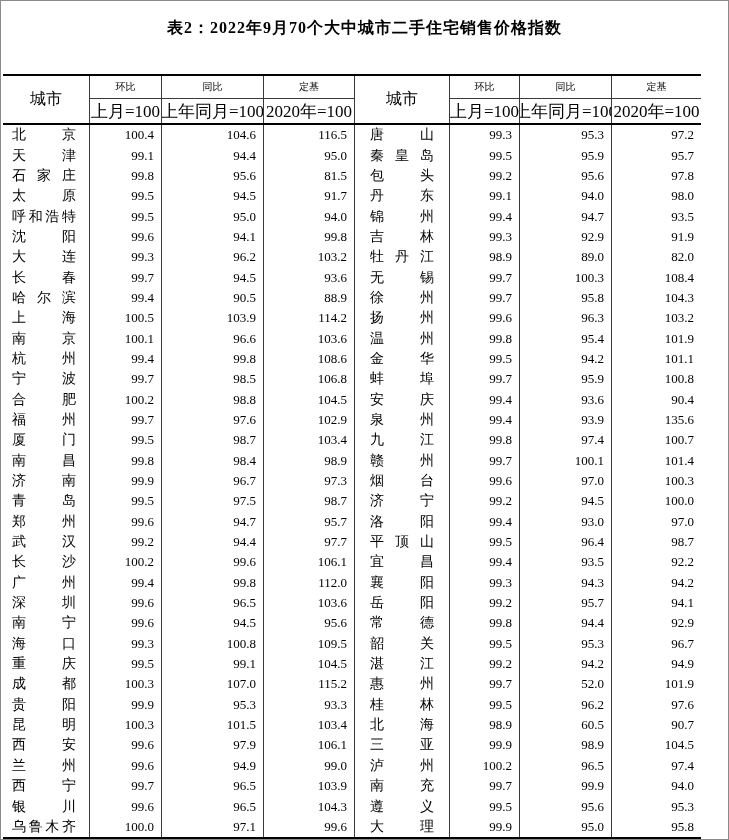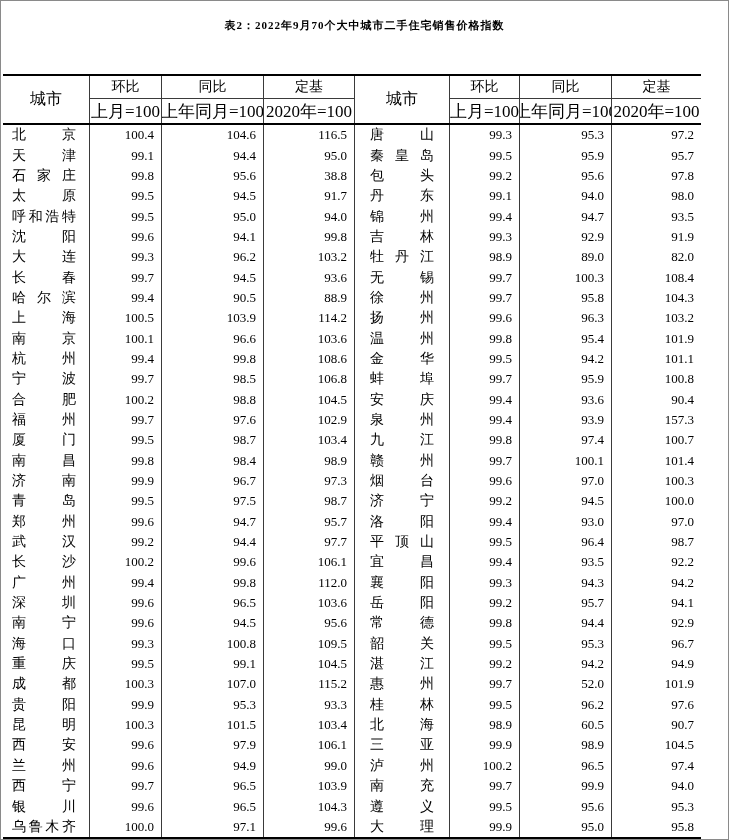--- a/index.html
+++ b/index.html
@@ -9,21 +9,21 @@
     box-sizing:border-box;
     background:#ffffff;
     border:1px solid #8a8a8a;
     overflow:hidden;
     font-family:"Liberation Serif","DejaVu Serif",serif;
     color:#000000;
   }
   .title{
     margin:17px 0 0 0;
     text-align:center;
-    font-size:11px;
+    font-size:16px;
     font-weight:bold;
     letter-spacing:1px;
   }
   .table{
     position:absolute;
     left:2px;top:73px;
     width:698px;
     box-sizing:border-box;
   }
   .thead{
@@ -43,21 +43,21 @@
   }
   .cell{
     box-sizing:border-box;
     display:flex;
     align-items:center;
     overflow:hidden;
     white-space:nowrap;
   }
   .bl{border-left:1px solid #3a3a3a;}
   .hcity{justify-content:center;font-size:16px;}
-  .hgroup{justify-content:center;font-size:14px;border-bottom:1px solid #3a3a3a;}
+  .hgroup{justify-content:center;font-size:10px;border-bottom:1px solid #3a3a3a;}
   .hsub{justify-content:center;font-size:17px;}
   .c1{grid-column:1;grid-row:1/3;}
   .c2{grid-column:2;grid-row:1;}
   .c3{grid-column:3;grid-row:1;}
   .c4{grid-column:4;grid-row:1;}
   .c5{grid-column:5;grid-row:1/3;}
   .c6{grid-column:6;grid-row:1;}
   .c7{grid-column:7;grid-row:1;}
   .c8{grid-column:8;grid-row:1;}
   .s2{grid-column:2;grid-row:2;}
@@ -147,21 +147,21 @@
         <div class="cell num">95.7</div>
         <div class="cell city city-left">
           <span class="city-name">
             <span>石</span>
             <span>家</span>
             <span>庄</span>
           </span>
         </div>
         <div class="cell num">99.8</div>
         <div class="cell num">95.6</div>
-        <div class="cell num">38.8</div>
+        <div class="cell num">81.5</div>
         <div class="cell city city-right">
           <span class="city-name">
             <span>包</span>
             <span>头</span>
           </span>
         </div>
         <div class="cell num">99.2</div>
         <div class="cell num">95.6</div>
         <div class="cell num">97.8</div>
         <div class="cell city city-left">
@@ -376,21 +376,21 @@
         <div class="cell num">97.6</div>
         <div class="cell num">102.9</div>
         <div class="cell city city-right">
           <span class="city-name">
             <span>泉</span>
             <span>州</span>
           </span>
         </div>
         <div class="cell num">99.4</div>
         <div class="cell num">93.9</div>
-        <div class="cell num">157.3</div>
+        <div class="cell num">135.6</div>
         <div class="cell city city-left">
           <span class="city-name">
             <span>厦</span>
             <span>门</span>
           </span>
         </div>
         <div class="cell num">99.5</div>
         <div class="cell num">98.7</div>
         <div class="cell num">103.4</div>
         <div class="cell city city-right">

